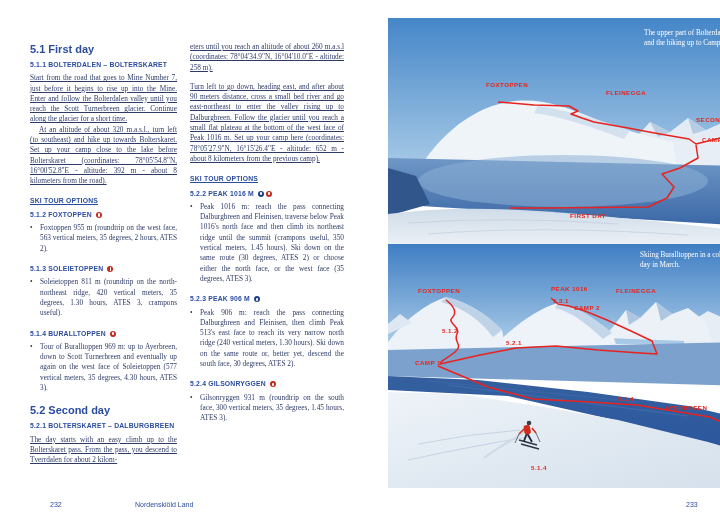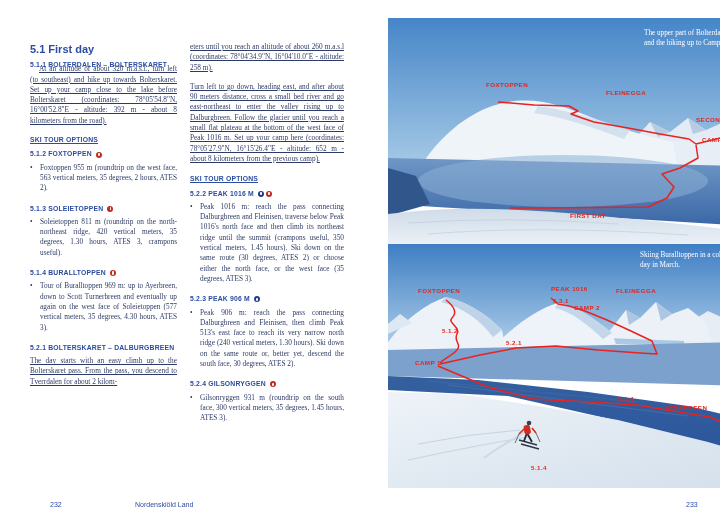--- a/index.html
+++ b/index.html
@@ -45,20 +45,21 @@
 </head>
 <body>
 
 <div id="spread">
 
   <div id="col1" class="col">
     <div class="h1">5.1 First day</div>
     <div class="subhead">
       <span>5.1.1 BOLTERDALEN – BOLTERSKARET</span>
     </div>
+    <p class="para">Start from the road that goes to Mine Number 7, just before it begins to rise up into the Mine. Enter and follow the Bolterdalen valley until you reach the Scott Turnerbreen glacier. Continue along the glacier for a short time.</p>
     <p class="para indent">At an altitude of about 320 m.a.s.l., turn left (to southeast) and hike up towards Bolterskaret. Set up your camp close to the lake before Bolterskaret (coordinates: 78°05'54.8"N, 16°00'52.8"E - altitude: 392 m - about 8 kilometers from the road).</p>
 
     <div class="skioptions">SKI TOUR OPTIONS</div>
 
     <div class="option">
       <div class="subhead">
         <span>5.1.2 FOXTOPPEN</span>
         <span class="badge badge-red"></span>
       </div>
       <div class="bullet-row">
@@ -82,20 +83,21 @@
       <div class="subhead">
         <span>5.1.4 BURALLTOPPEN</span>
         <span class="badge badge-red"></span>
       </div>
       <div class="bullet-row">
         <span class="bullet-glyph">•</span>
         <span class="bullet-text">Tour of Buralltoppen 969 m: up to Ayerbreen, down to Scott Turnerbreen and eventually up again on the west face of Soleietoppen (577 vertical meters, 35 degrees, 4.30 hours, ATES 3).</span>
       </div>
     </div>
 
+    <div class="h1 second">5.2 Second day</div>
     <div class="subhead">
       <span>5.2.1 BOLTERSKARET – DALBURGBREEN</span>
     </div>
     <p class="para">The day starts with an easy climb up to the Bolterskaret pass. From the pass, you descend to Tverrdalen for about 2 kilom-</p>
   </div>
 
   <div id="col2" class="col">
     <p class="para">eters until you reach an altitude of about 260 m.a.s.l (coordinates: 78°04'34.9"N, 16°04'10.0"E - altitude: 258 m).</p>
     <p class="para" style="margin-bottom:10px">Turn left to go down, heading east, and after about 90 meters distance, cross a small bed river and go east-northeast to enter the valley rising up to Dalburgbreen. Follow the glacier until you reach a small flat plateau at the bottom of the west face of Peak 1016 m. Set up your camp here (coordinates: 78°05'27.9"N, 16°15'26.4"E - altitude: 652 m - about 8 kilometers from the previous camp).</p>
 

